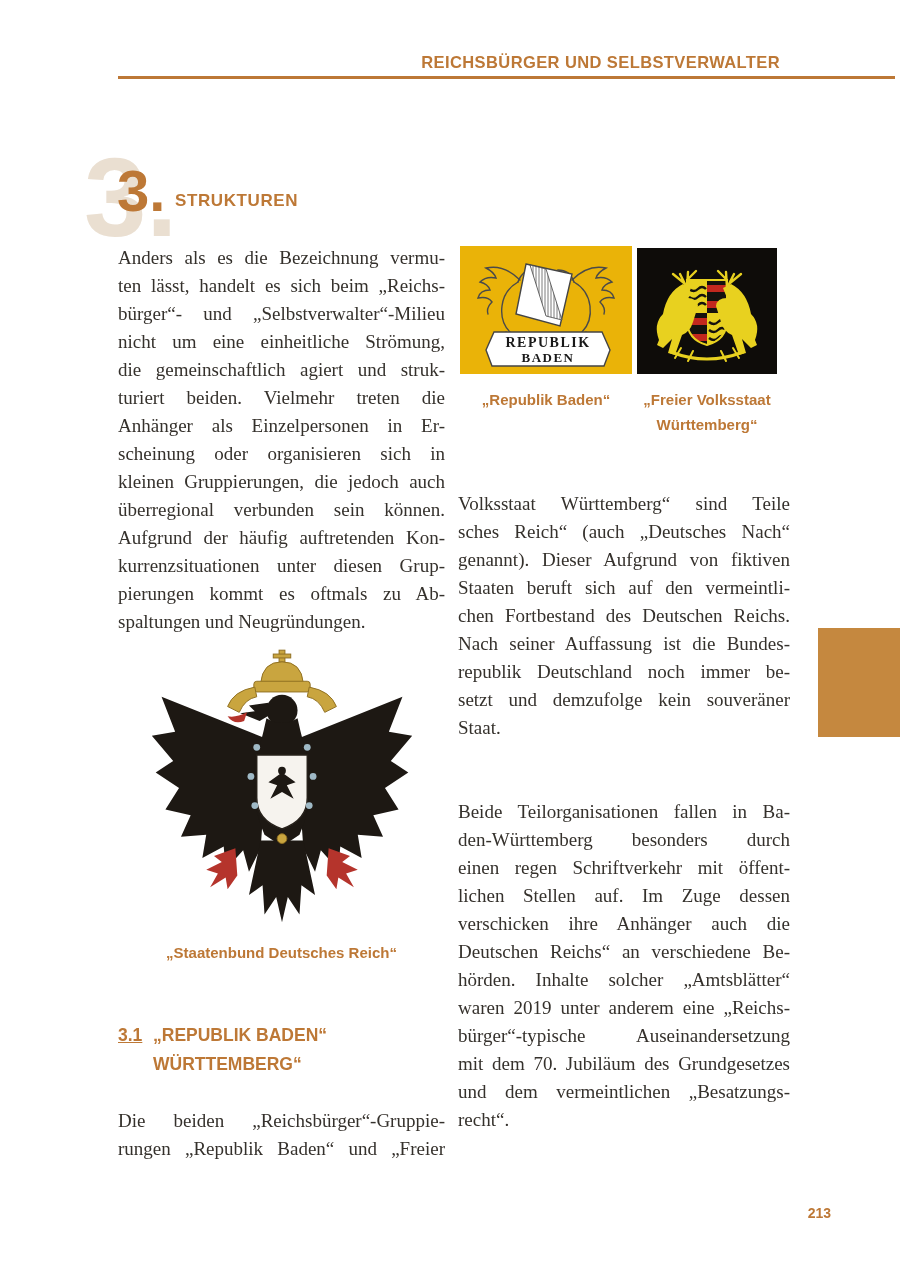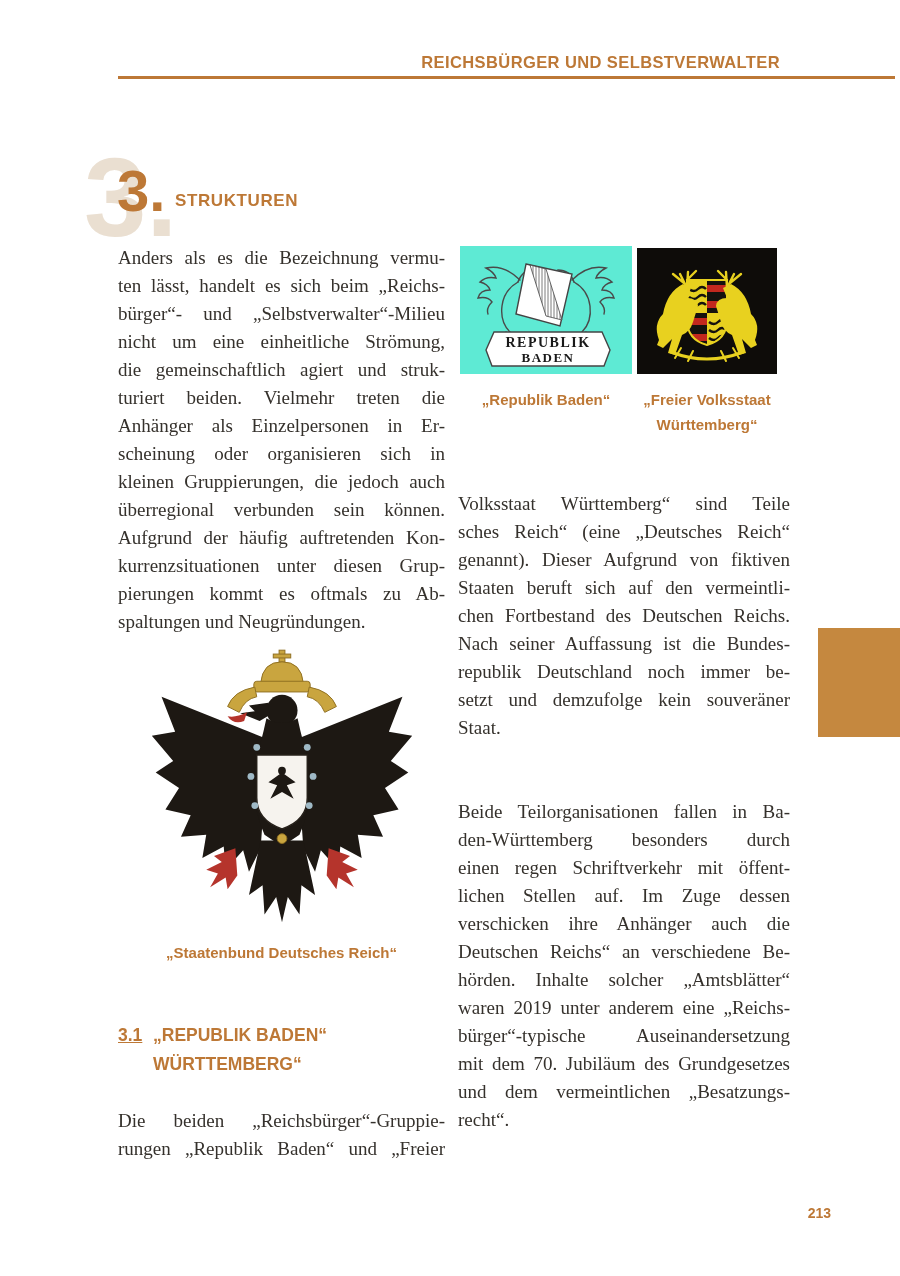--- a/index.html
+++ b/index.html
@@ -30,21 +30,21 @@
   .para .line{text-align:justify;text-align-last:justify;white-space:nowrap;}
   .para.end .line:last-child{text-align-last:left;}
   #para-l1{left:118px;width:327px;top:244px;}
   #para-l2{left:118px;width:327px;top:1107px;}
   #para-r1{left:458px;width:332px;top:490px;}
   #para-r2{left:458px;width:332px;top:798px;}
 
   
   .fig-eagle{position:absolute;left:118px;top:646px;width:327px;height:296px;
         display:flex;justify-content:center;align-items:flex-start;}
-  .fig-baden{position:absolute;left:460px;top:246px;width:172px;height:128px;background:#5eead4;}
+  .fig-baden{position:absolute;left:460px;top:246px;width:172px;height:128px;background:#eab308;}
   .fig-wuert{position:absolute;left:637px;top:248px;width:140px;height:126px;}
 
   .caption{position:absolute;font-family:"Liberation Sans",sans-serif;font-weight:bold;
         font-size:15px;line-height:25px;color:var(--accent);text-align:center;}
   #cap-baden{left:450px;width:192px;top:387px;}
   #cap-wuert{left:623px;width:168px;top:387px;}
   #cap-eagle{left:118px;width:327px;top:940px;}
 
   
   .section-heading{position:absolute;left:118px;top:1021px;width:327px;display:flex;
@@ -164,21 +164,21 @@
   </div>
 
   <div class="caption" id="cap-baden">„Republik Baden“</div>
   <div class="caption" id="cap-wuert">
       <div class="line">„Freier Volksstaat</div>
       <div class="line">Württemberg“</div>
     </div>
 
   <div class="para end" id="para-r1">
       <div class="line">Volksstaat Württemberg“ sind Teile</div>
-      <div class="line">sches Reich“ (eine „Deutsches Reich“</div>
+      <div class="line">sches Reich“ (auch „Deutsches Nach“</div>
       <div class="line">genannt). Dieser Aufgrund von fiktiven</div>
       <div class="line">Staaten beruft sich auf den vermeintli-</div>
       <div class="line">chen Fortbestand des Deutschen Reichs.</div>
       <div class="line">Nach seiner Auffassung ist die Bundes-</div>
       <div class="line">republik Deutschland noch immer be-</div>
       <div class="line">setzt und demzufolge kein souveräner</div>
       <div class="line">Staat.</div>
     </div>
   <div class="para end" id="para-r2">
       <div class="line">Beide Teilorganisationen fallen in Ba-</div>

